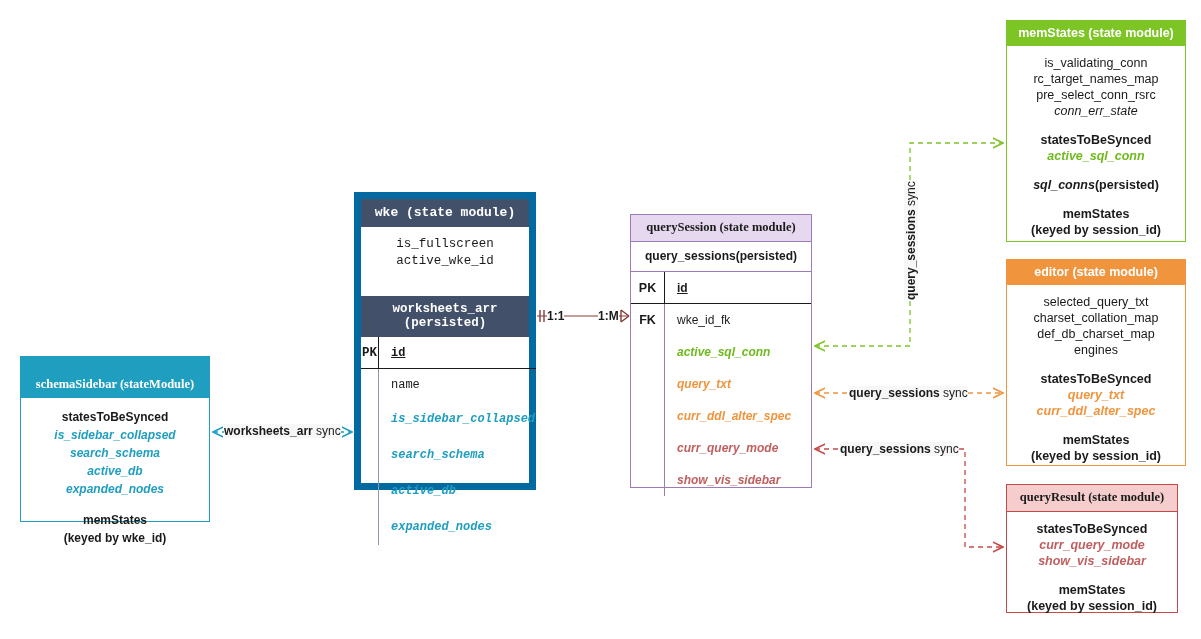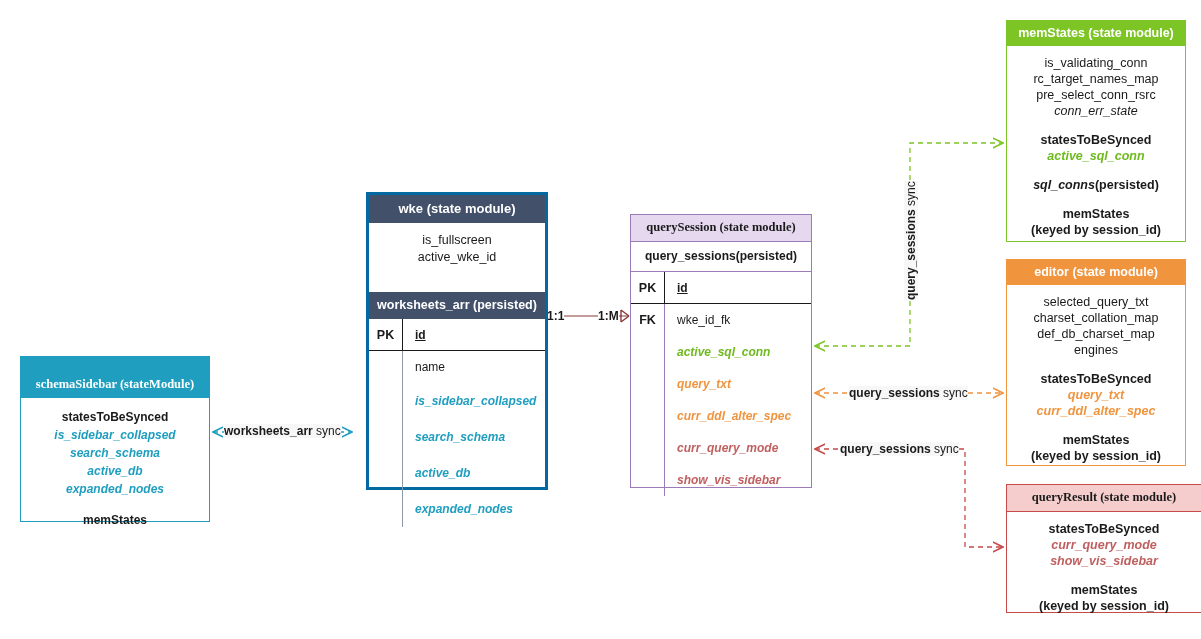--- a/index.html
+++ b/index.html
@@ -38,22 +38,23 @@
   }
   #schema-sidebar .node-hdr {
     background: #1f9ec0; color: #ffffff;
     font-family: "Liberation Serif", serif;
     font-size: 12.5px; padding: 20px 0 6px;
   }
   #schema-sidebar .node-body { padding: 10px 6px 6px; line-height: 18px; }
 
   
   #wke {
-    left: 366px; top: 192px; width: 182px; height: 298px;
-    border: 3px solid #0369a1;
+    left: 354px; top: 192px; width: 182px; height: 298px;
+    border: 7px solid #0369a1;
+    font-family: Liberation Mono, monospace;
   }
   #wke .node-hdr {
     background: #42506a; color: #ffffff; font-size: 13px; padding: 6px 0 7px;
   }
   #wke .attr-block {
     text-align: center; padding: 9px 0 26px; line-height: 17px; font-size: 12.5px;
   }
   #wke .sub-hdr {
     background: #42506a; color: #ffffff; font-weight: bold;
     font-size: 12.5px; text-align: center; padding: 6px 0 7px;
@@ -87,21 +88,21 @@
   #query-session .row-pk td { border-bottom: 1.4px solid #1a1a1a; height: 29px; }
   #query-session .row-pk .col-key { border-right: 1.4px solid #1a1a1a; }
   #query-session .row-attr td { height: 30px; }
   #query-session .row-attr .col-key { border-right: 1.4px solid #9b7cb8; }
 
   
   #query-conn { left: 1006px; top: 20px; width: 180px; height: 222px; border: 1px solid #7dc425; }
   #query-conn .node-hdr { background: #7dc425; color: #ffffff; font-size: 12.5px; padding: 5px 0 6px; }
   #editor { left: 1006px; top: 259px; width: 180px; height: 207px; border: 1px solid #f0943e; }
   #editor .node-hdr { background: #f0943e; color: #ffffff; font-size: 12.5px; padding: 5px 0 6px; }
-  #query-result { left: 1006px; top: 484px; width: 196px; height: 129px; border: 1px solid #c64a4a; }
+  #query-result { left: 1006px; top: 484px; width: 172px; height: 129px; border: 1px solid #c64a4a; }
   #query-result .node-hdr {
     background: #f5cdcd; color: #1a1a1a;
     font-family: "Liberation Serif", serif;
     font-size: 12.5px; padding: 5px 0 6px;
     border-bottom: 1px solid #c64a4a;
   }
   .mod-body { padding: 9px 6px 6px; line-height: 16px; text-align: center; font-size: 12.5px; }
   .mod-plain { color: #1a1a1a; }
   .mod-italic { font-style: italic; }
   .mod-bold { font-weight: bold; }
@@ -220,20 +221,21 @@
 <div class="node" id="schema-sidebar">
   <div class="node-hdr">schemaSidebar (stateModule)</div>
   <div class="node-body">
     <div class="mod-bold">statesToBeSynced</div>
     <div class="c-teal">is_sidebar_collapsed</div>
     <div class="c-teal">search_schema</div>
     <div class="c-teal">active_db</div>
     <div class="c-teal">expanded_nodes</div>
     <div class="spacer"></div>
     <div class="mod-bold">memStates</div>
+    <div class="mod-bold">(keyed by wke_id)</div>
   </div>
 </div>
 
 <div class="node" id="wke">
   <div class="node-hdr">wke (state module)</div>
   <div class="attr-block">
     <div>is_fullscreen</div>
     <div>active_wke_id</div>
   </div>
   <div class="sub-hdr">worksheets_arr (persisted)</div>

